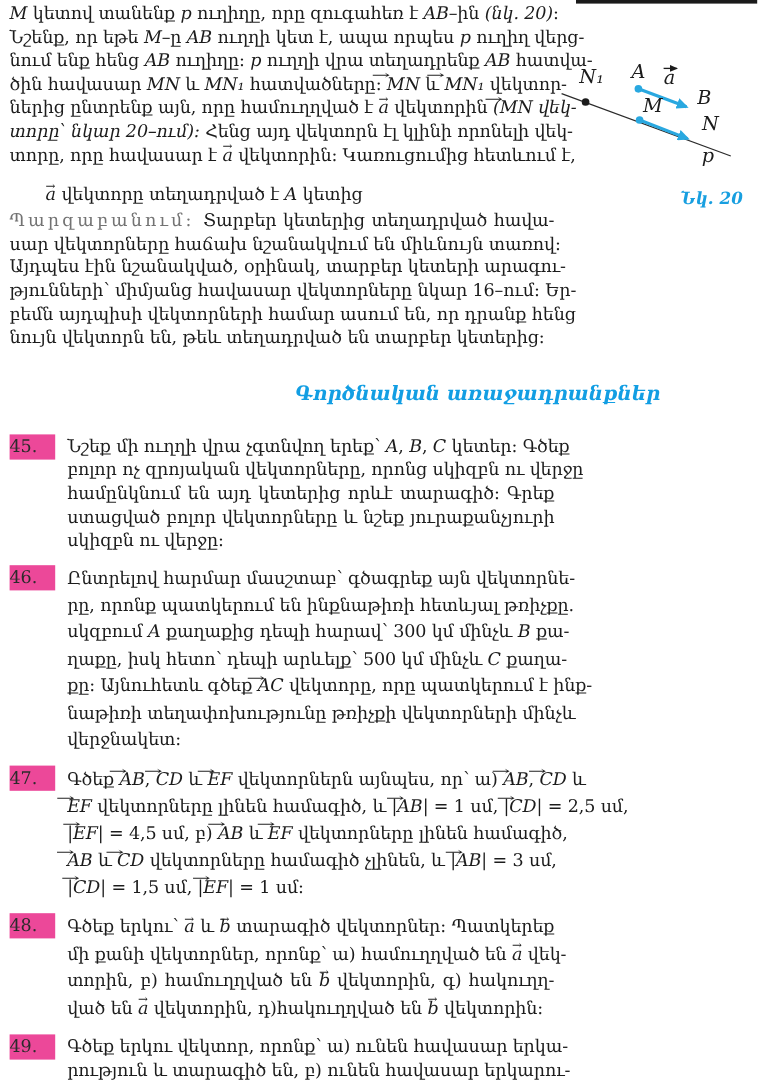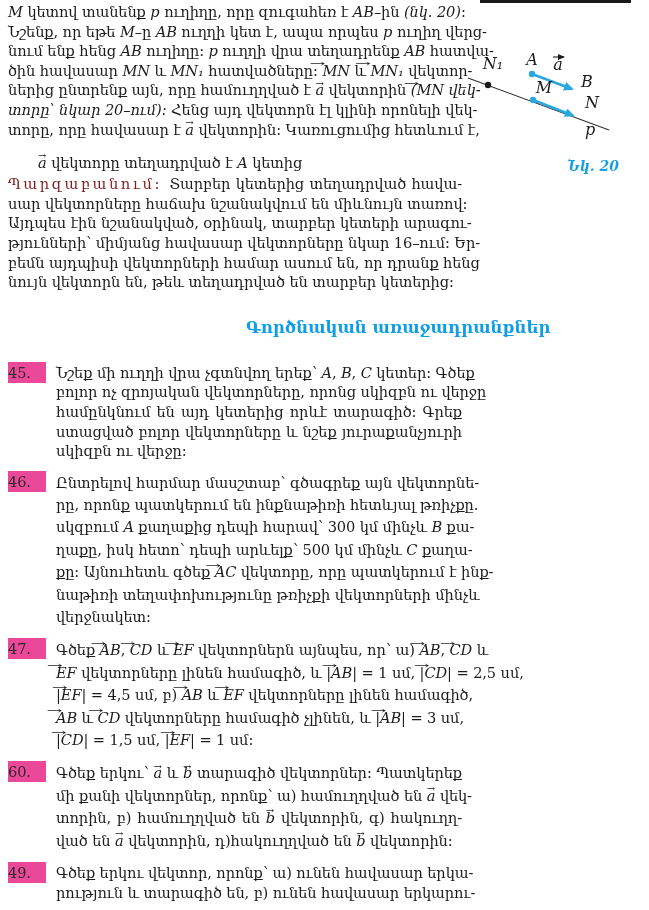--- a/index.html
+++ b/index.html
@@ -36,32 +36,33 @@
     letter-spacing: 0;
   }
   .vec.w2::before { transform: scaleX(1.9); }
   .formula-line {
     margin-top: 13px; padding-left: 30px;
     height: 22px; line-height: 22px;
     text-align: center; text-align-last: left;
     white-space: nowrap;
   }
   .note-lead {
-    color: #7f1d1d;
+    color: #737373;
     letter-spacing: 2.6px;
     margin-right: 2px;
   }
   .section-header {
     margin: 26px 0 26px 238px;
     width: fit-content;
     white-space: nowrap;
     color: #129ee3;
     font-weight: bold;
     font-size: 16.5px;
     letter-spacing: 0;
+    font-style: italic;
   }
   .exercise {
     display: flex; align-items: flex-start;
     margin-bottom: 11px;
   }
   .exercise:last-child { margin-bottom: 0; }
   .badge {
     flex: 0 0 38px; width: 38px; height: 21px;
     margin-right: 10px; margin-top: -1px;
     background: #ec4899;
@@ -165,21 +166,21 @@
           <div class="badge">47.</div>
           <div class="ex-lines tall">
             <div class="line">Գծեք <span class="vec w2">AB</span>, <span class="vec w2">CD</span> և <span class="vec w2">EF</span> վեկտորներն այնպես, որ՝ ա) <span class="vec w2">AB</span>, <span class="vec w2">CD</span> և</div>
             <div class="line"><span class="vec w2">EF</span> վեկտորները լինեն համագիծ, և |<span class="vec w2">AB</span>| = 1 սմ, |<span class="vec w2">CD</span>| = 2,5 սմ,</div>
             <div class="line">|<span class="vec w2">EF</span>| = 4,5 սմ, բ) <span class="vec w2">AB</span> և <span class="vec w2">EF</span> վեկտորները լինեն համագիծ,</div>
             <div class="line"><span class="vec w2">AB</span> և <span class="vec w2">CD</span> վեկտորները համագիծ չլինեն, և |<span class="vec w2">AB</span>| = 3 սմ,</div>
             <div class="line last">|<span class="vec w2">CD</span>| = 1,5 սմ, |<span class="vec w2">EF</span>| = 1 սմ:</div>
           </div>
         </div>
         <div class="exercise">
-          <div class="badge">60.</div>
+          <div class="badge">48.</div>
           <div class="ex-lines tall">
             <div class="line">Գծեք երկու՝ <span class="vec">a</span> և <span class="vec">b</span> տարագիծ վեկտորներ: Պատկերեք</div>
             <div class="line">մի քանի վեկտորներ, որոնք՝ ա) համուղղված են <span class="vec">a</span> վեկ-</div>
             <div class="line">տորին, բ) համուղղված են <span class="vec">b</span> վեկտորին, գ) հակուղղ-</div>
             <div class="line last">ված են <span class="vec">a</span> վեկտորին, դ)հակուղղված են <span class="vec">b</span> վեկտորին:</div>
           </div>
         </div>
         <div class="exercise">
           <div class="badge">49.</div>
           <div class="ex-lines">

